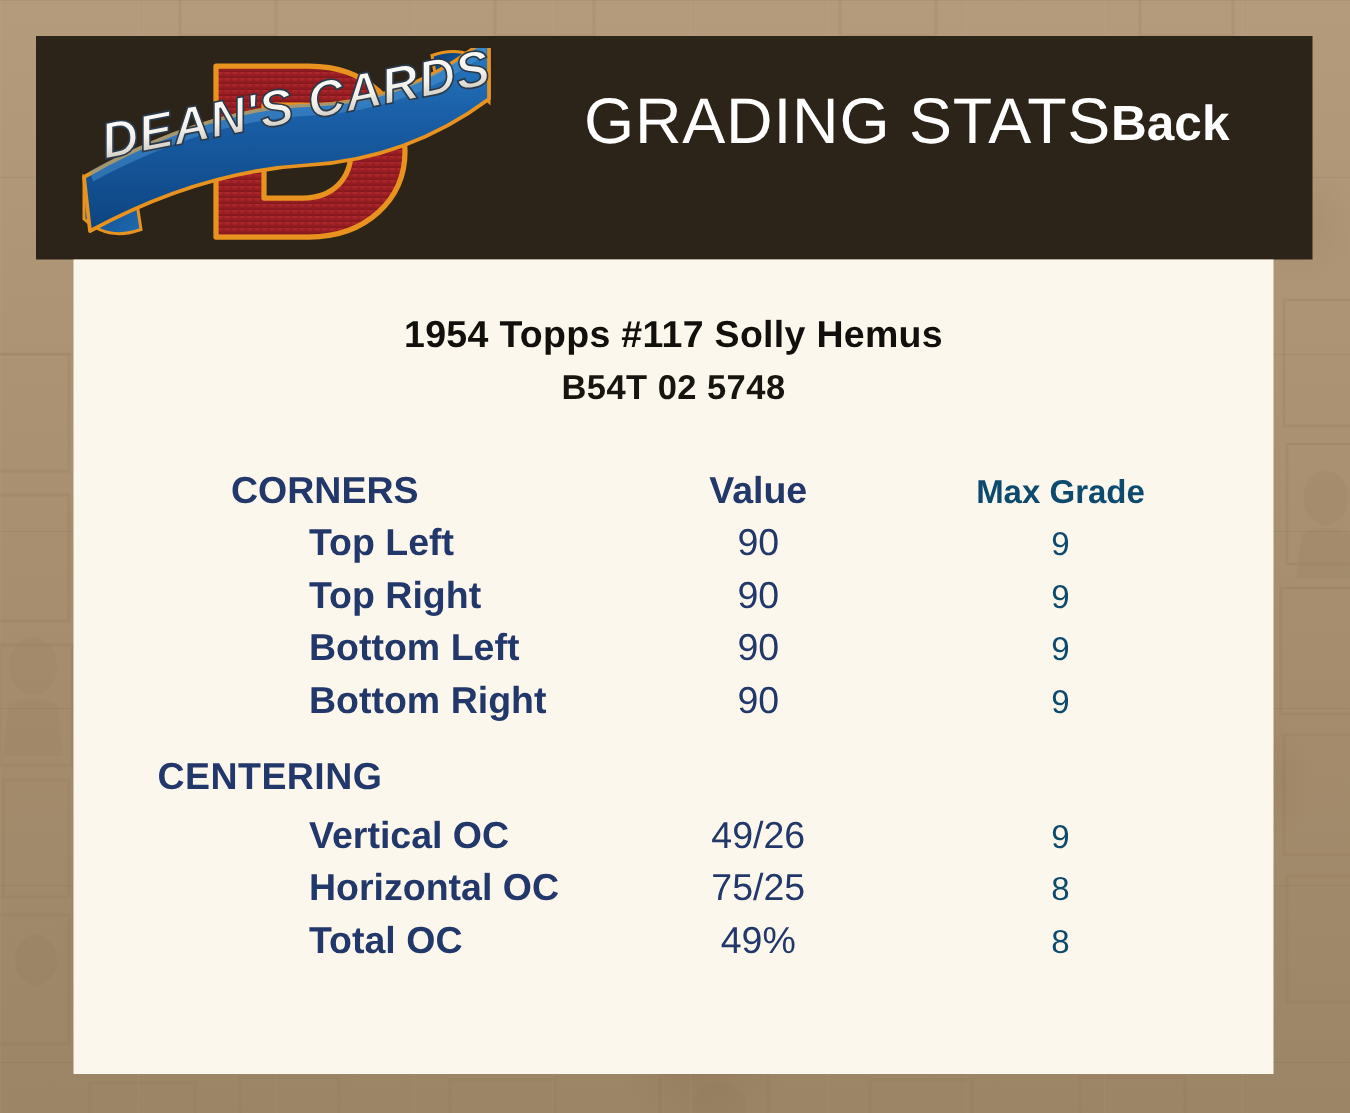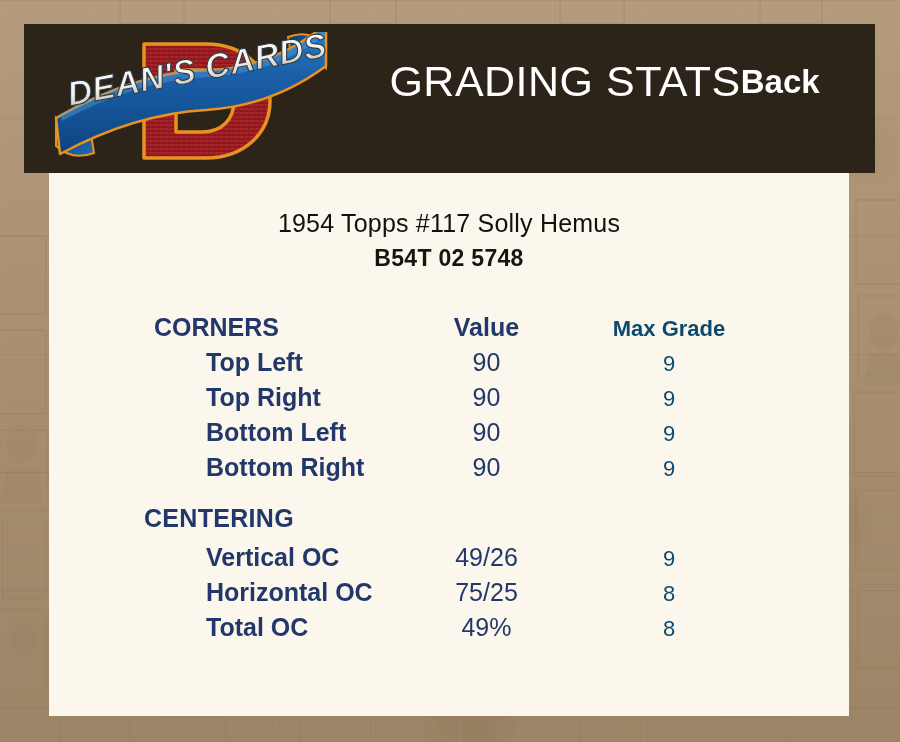--- a/index.html
+++ b/index.html
@@ -104,21 +104,21 @@
   }
 
   
   #card-title {
     position: absolute;
     left: 0;
     top: 36px;
     width: 800px;
     text-align: center;
     font-size: 25px;
-    font-weight: normal;
+    font-weight: bold;
     color: #12100c;
     letter-spacing: 0.2px;
   }
   #card-serial {
     position: absolute;
     left: 0;
     top: 72px;
     width: 800px;
     text-align: center;
     font-size: 23px;
@@ -131,20 +131,21 @@
   #stats {
     position: absolute;
     left: 0;
     top: 140px;
     width: 800px;
   }
   .stat-row {
     display: flex;
     align-items: baseline;
     height: 35px;
+    gap: 19px;
   }
   .col-label {
     width: 350px;
     padding-left: 105px;
     box-sizing: border-box;
     color: #22386a;
     font-size: 25px;
     white-space: nowrap;
   }
   .col-value {
@@ -165,21 +166,21 @@
   }
   .header-row .col-value,
   .header-row .col-grade {
     font-weight: bold;
   }
   .section-row {
     height: 39px;
   }
   .section-row .col-label {
     font-weight: bold;
-    padding-left: 95px;
+    padding-left: 56px;
     letter-spacing: 0.3px;
   }
   .data-row .col-label {
     padding-left: 157px;
     font-weight: 700;
   }
   .spacer-row {
     height: 16px;
   }
 </style>

